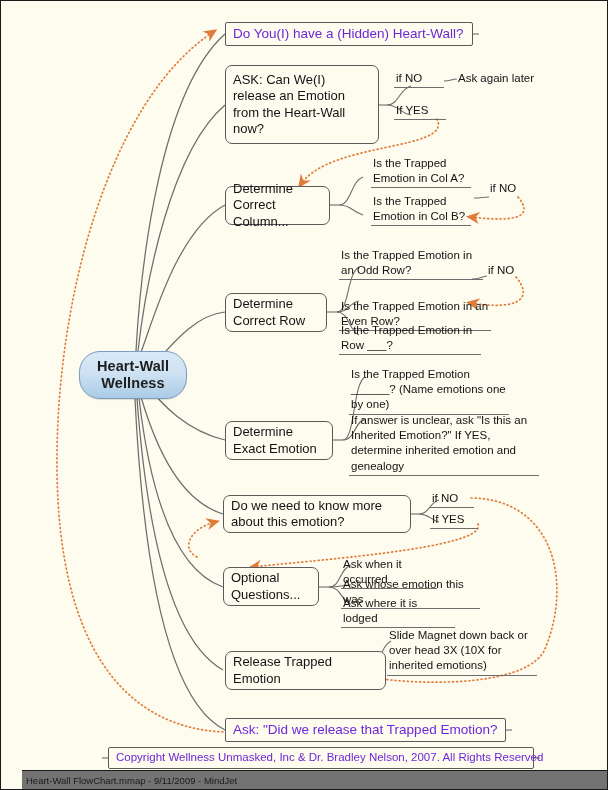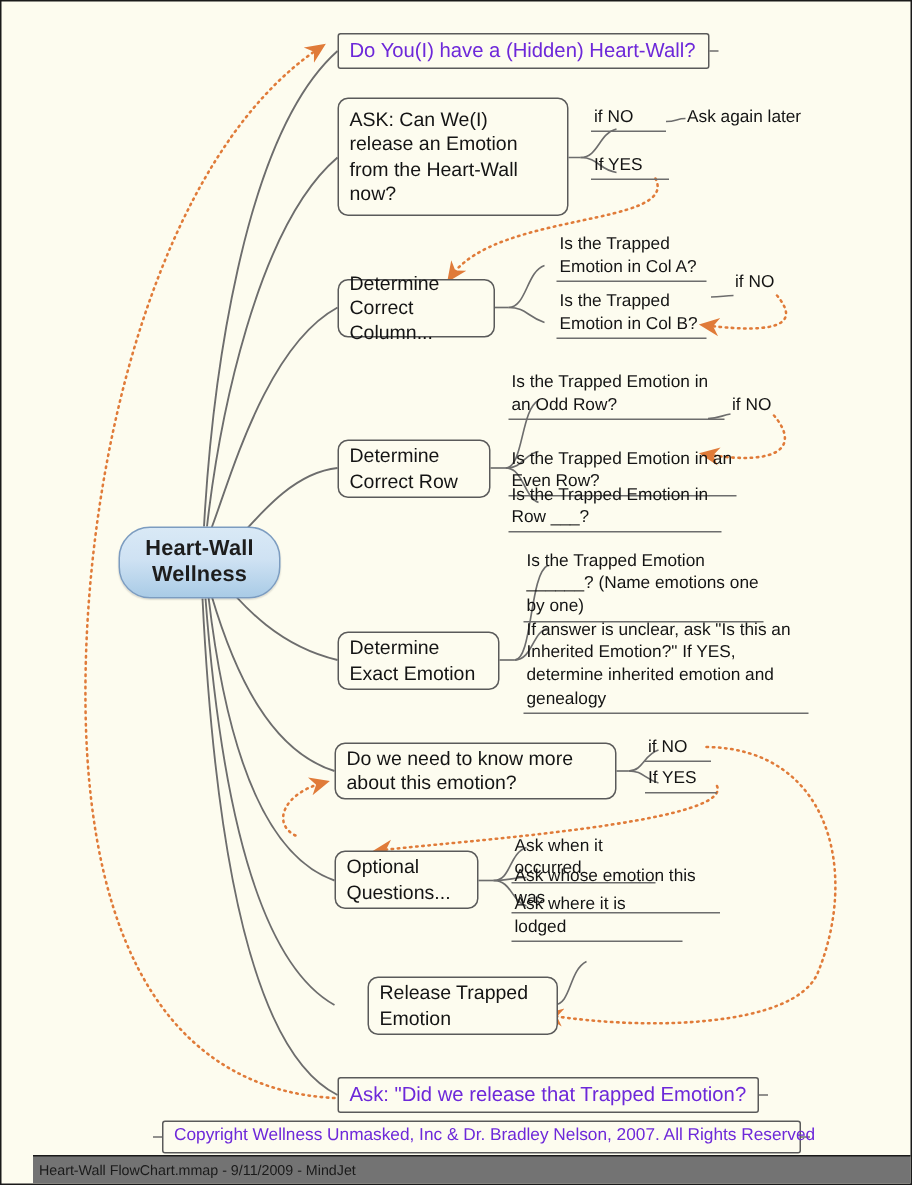--- a/index.html
+++ b/index.html
@@ -239,22 +239,25 @@
   <div class="leaf" style="left:340px;top:556px;width:96px;">
     <span>Ask when it occurred</span>
   </div>
   <div class="leaf" style="left:340px;top:576px;width:139px;">
     <span>Ask whose emotion this was</span>
   </div>
   <div class="leaf" style="left:340px;top:595px;width:114px;">
     <span>Ask where it is lodged</span>
   </div>
 
-  <div class="node box" style="left:224px;top:650px;width:127px;height:39px;margin-left:20px;">
+  <div class="node box" style="left:224px;top:650px;width:161px;height:39px;">
     <span>Release  Trapped Emotion</span>
+  </div>
+  <div class="leaf" style="left:386px;top:627px;width:150px;">
+    <span>Slide Magnet down back or over head 3X (10X for inherited emotions)</span>
   </div>
 
   <div class="node sqbox" style="left:224px;top:717px;width:281px;height:24px;">
     <span>Ask: "Did we release that Trapped Emotion?</span>
   </div>
 
   <div class="node sqbox" style="left:107px;top:746px;width:426px;height:22px;font-size:11.5px;">
     <span>Copyright Wellness Unmasked, Inc &amp; Dr. Bradley Nelson, 2007. All Rights Reserved</span>
   </div>
 

